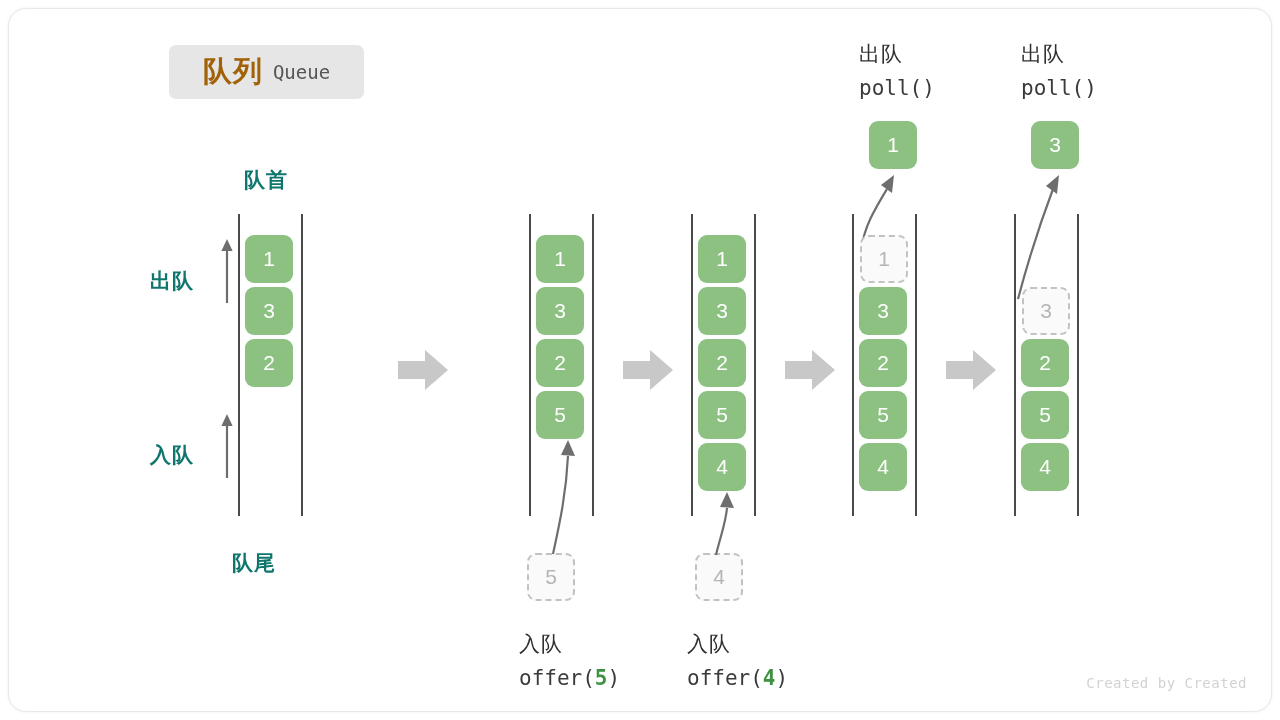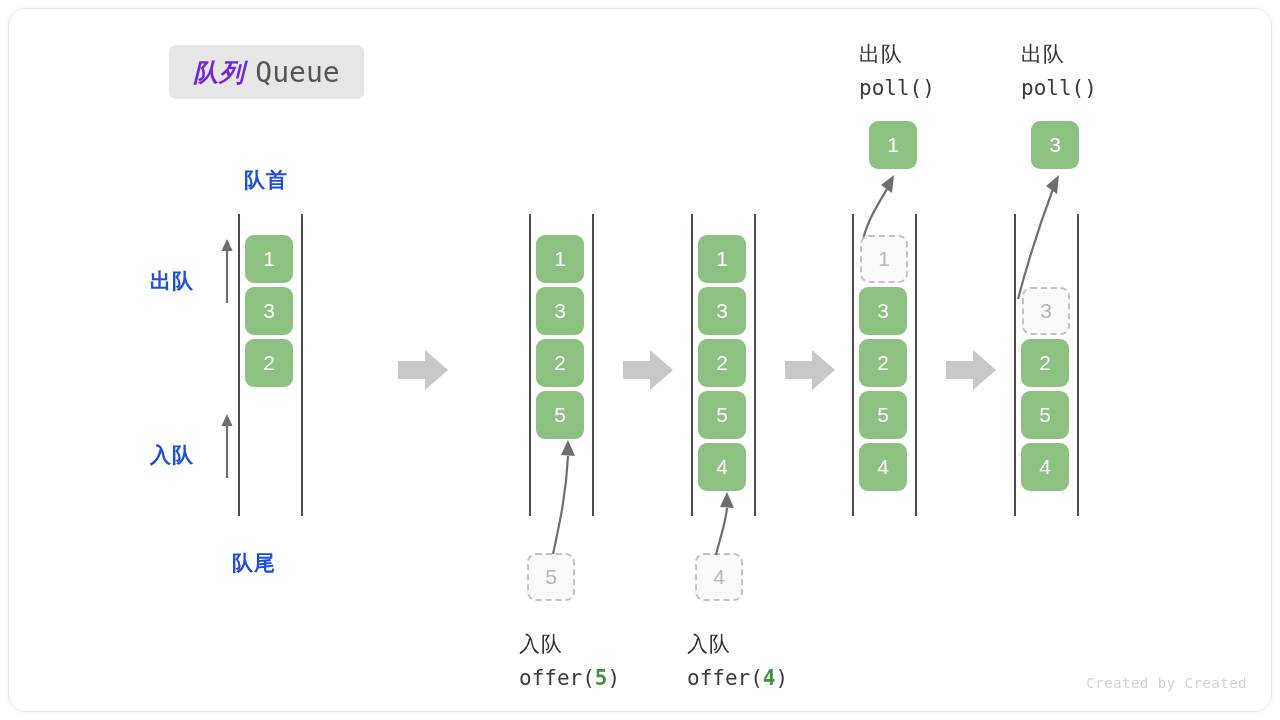--- a/index.html
+++ b/index.html
@@ -25,31 +25,31 @@
   #title-badge {
     position: absolute;
     left: 160px; top: 36px;
     width: 195px; height: 54px;
     background: #e6e6e6;
     border-radius: 7px;
     display: flex; align-items: center; justify-content: center;
     gap: 10px;
   }
   #title-badge .cn {
-    font-size: 25px; font-weight: bold; color: #6d28d9; letter-spacing: 1px; font-style: italic;
+    font-size: 29px; font-weight: bold; color: #a16207; letter-spacing: 1px;
   }
   #title-badge .en {
     font-family: "DejaVu Sans Mono", "Liberation Mono", monospace;
-    font-size: 28px; color: #555555;
+    font-size: 19px; color: #555555;
   }
 
   
   .cn-label {
     position: absolute;
-    font-size: 21px; font-weight: bold; color: #1d4ed8;
+    font-size: 21px; font-weight: bold; color: #0f766e;
     white-space: nowrap; letter-spacing: 1px;
   }
   .op-label {
     position: absolute;
     white-space: nowrap;
     text-align: left;
   }
   .op-label .l1 {
     font-size: 21px; font-weight: normal; color: #2f2f2f;
     letter-spacing: 1px; line-height: 34px;

